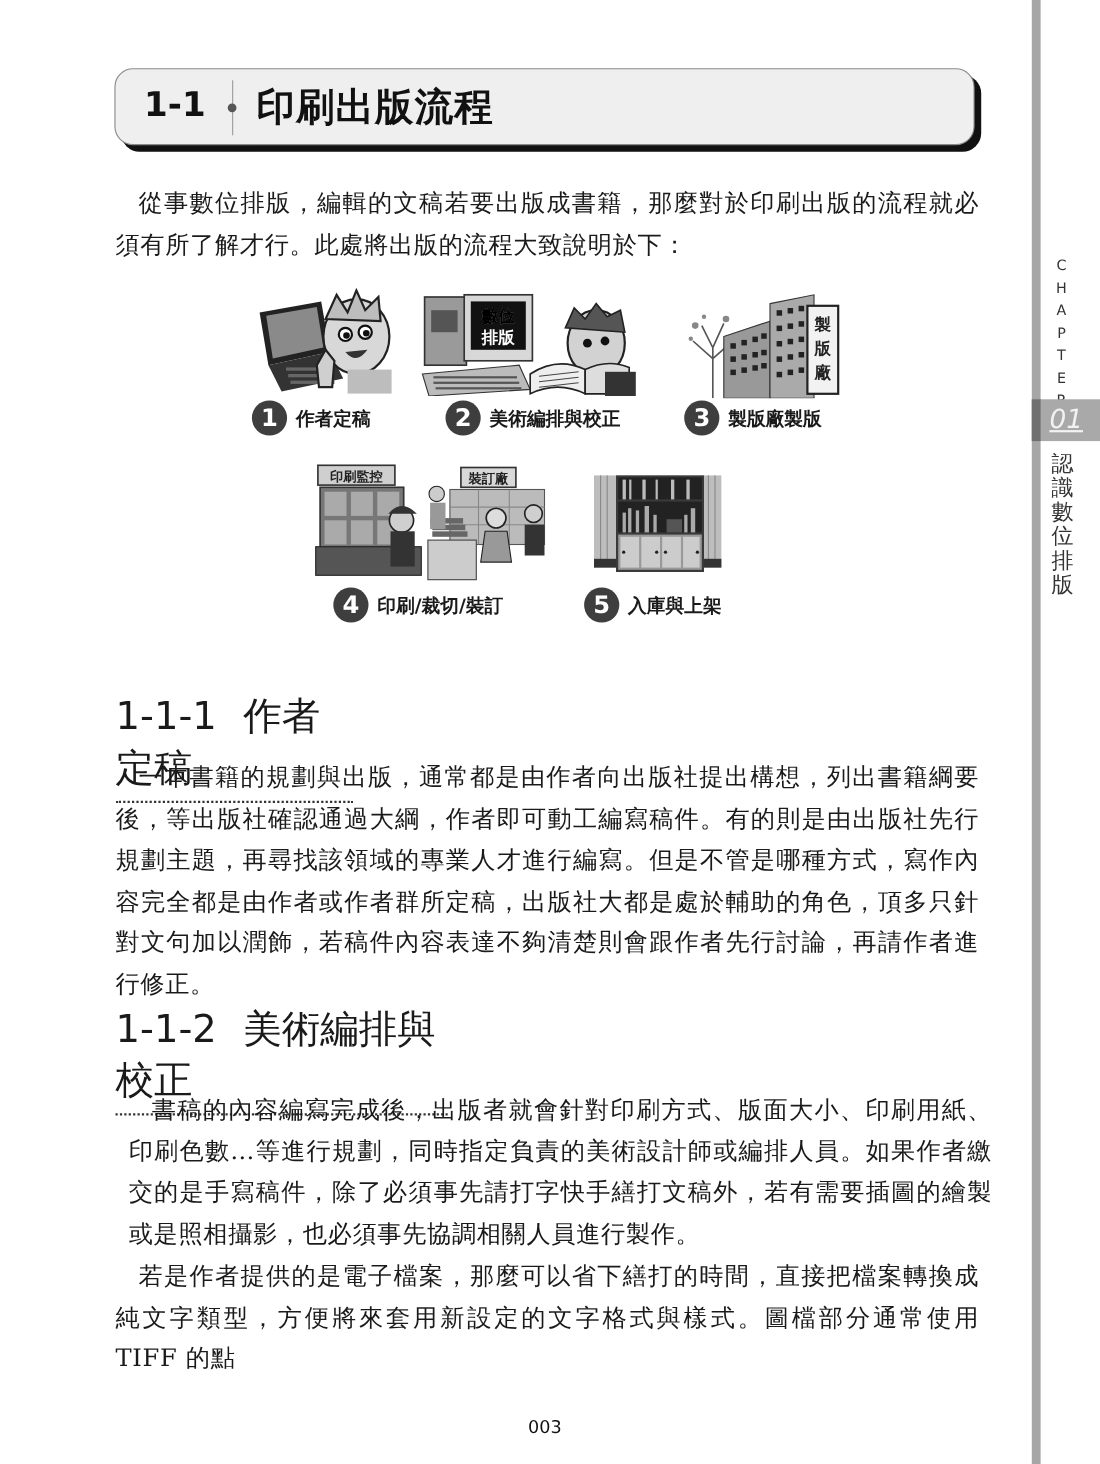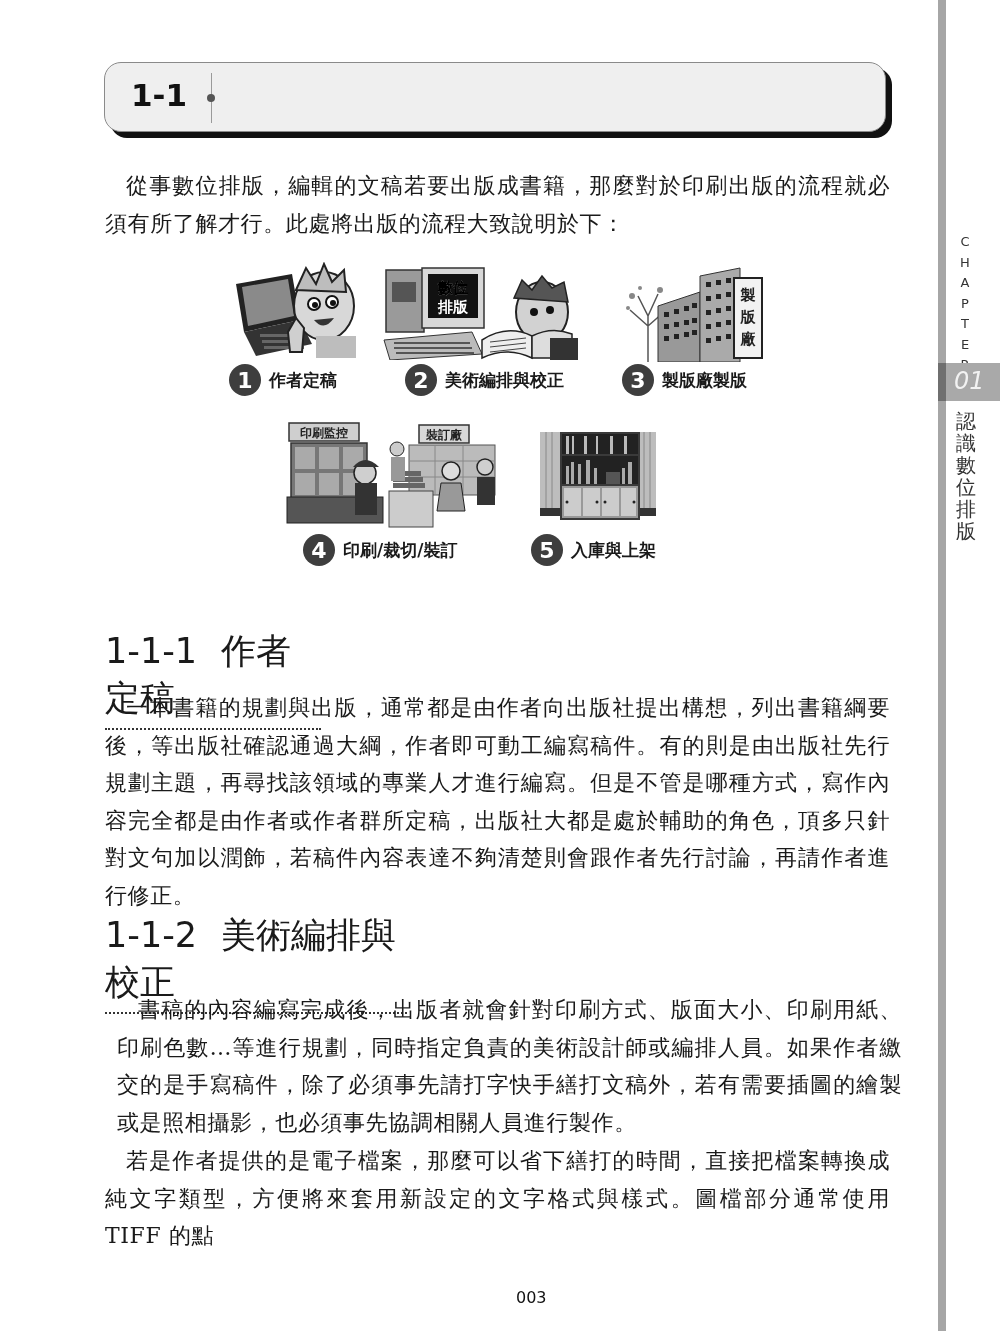--- a/index.html
+++ b/index.html
@@ -67,41 +67,42 @@
   }
   .chapter-letters span { display: block; }
   .chapter-num-box {
     position: absolute; left: 938px; top: 363px; width: 62px; height: 38px; background: #a9a9a9;
   }
   .chapter-num-box .dark {
     position: absolute; left: 0; top: 0; width: 8px; height: 38px; background: #6f6f6f;
   }
   .chapter-num {
     position: absolute; left: 16px; top: 4px;
-    font-family: "DejaVu Sans", sans-serif; font-style: italic; font-size: 24px; color: #f2f2f2;
+    font-family: "DejaVu Sans", sans-serif; font-style: italic; font-size: 24px; color: #f2f2f2; text-decoration: underline;
   }
   .chapter-title {
     position: absolute; left: 953px; top: 410px; width: 26px;
     font-family: "DejaVu Sans", sans-serif; font-size: 20px; color: #333;
     line-height: 22px; text-align: center;
   }
   .chapter-title span { display: block; }
   
   .page-number {
     position: absolute; left: 480px; top: 1288px;
-    font-family: "DejaVu Sans", sans-serif; font-size: 16px; color: #111; margin-left: 36px;
+    font-family: "DejaVu Sans", sans-serif; font-size: 16px; color: #111;
   }
 </style>
 </head>
 <body>
 
 <div class="title-box">
   <span class="title-num">1-1</span>
   <span class="title-divider"></span>
   <span class="title-dot"></span>
+  <span class="title-text">印刷出版流程</span>
 </div>
 
 <p class="para" style="top:167px; margin:0;">從事數位排版，編輯的文稿若要出版成書籍，那麼對於印刷出版的流程就必須有所了解才行。此處將出版的流程大致說明於下：</p>
 
 <div class="illus" style="left:232px; top:262px; width:130px; height:96px;">
   <svg width="130" height="96" viewBox="0 0 130 96">
     <polygon points="4,22 60,12 68,58 12,70" fill="#222"></polygon>
     <polygon points="10,25 56,17 62,54 16,64" fill="#8a8a8a"></polygon>
     <polygon points="12,70 68,58 80,82 24,94" fill="#333"></polygon>
     <g fill="#666">

